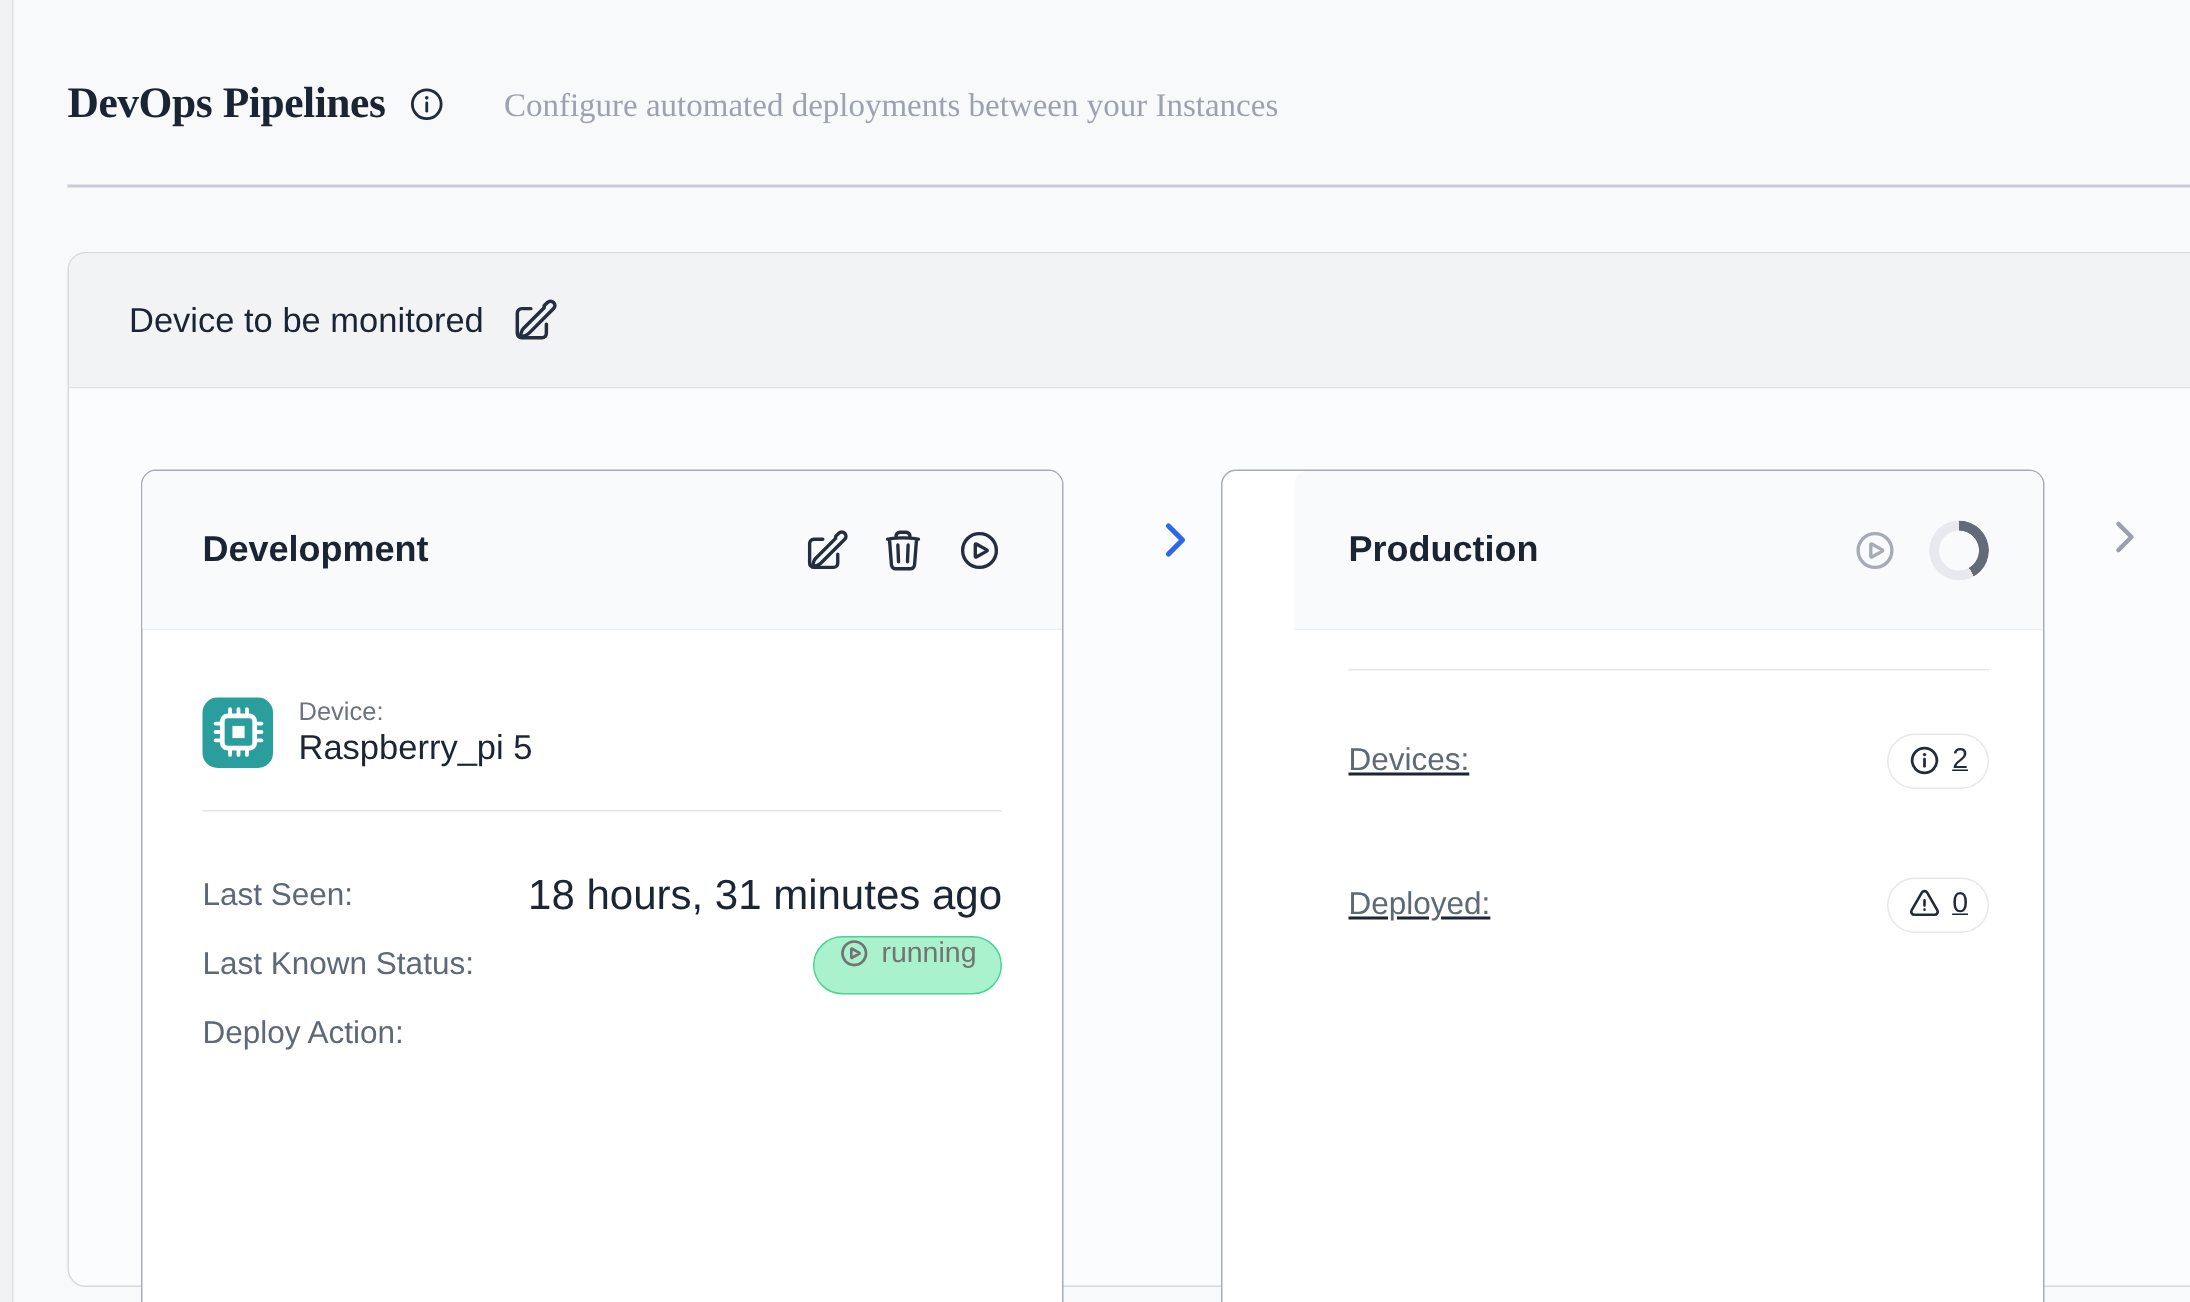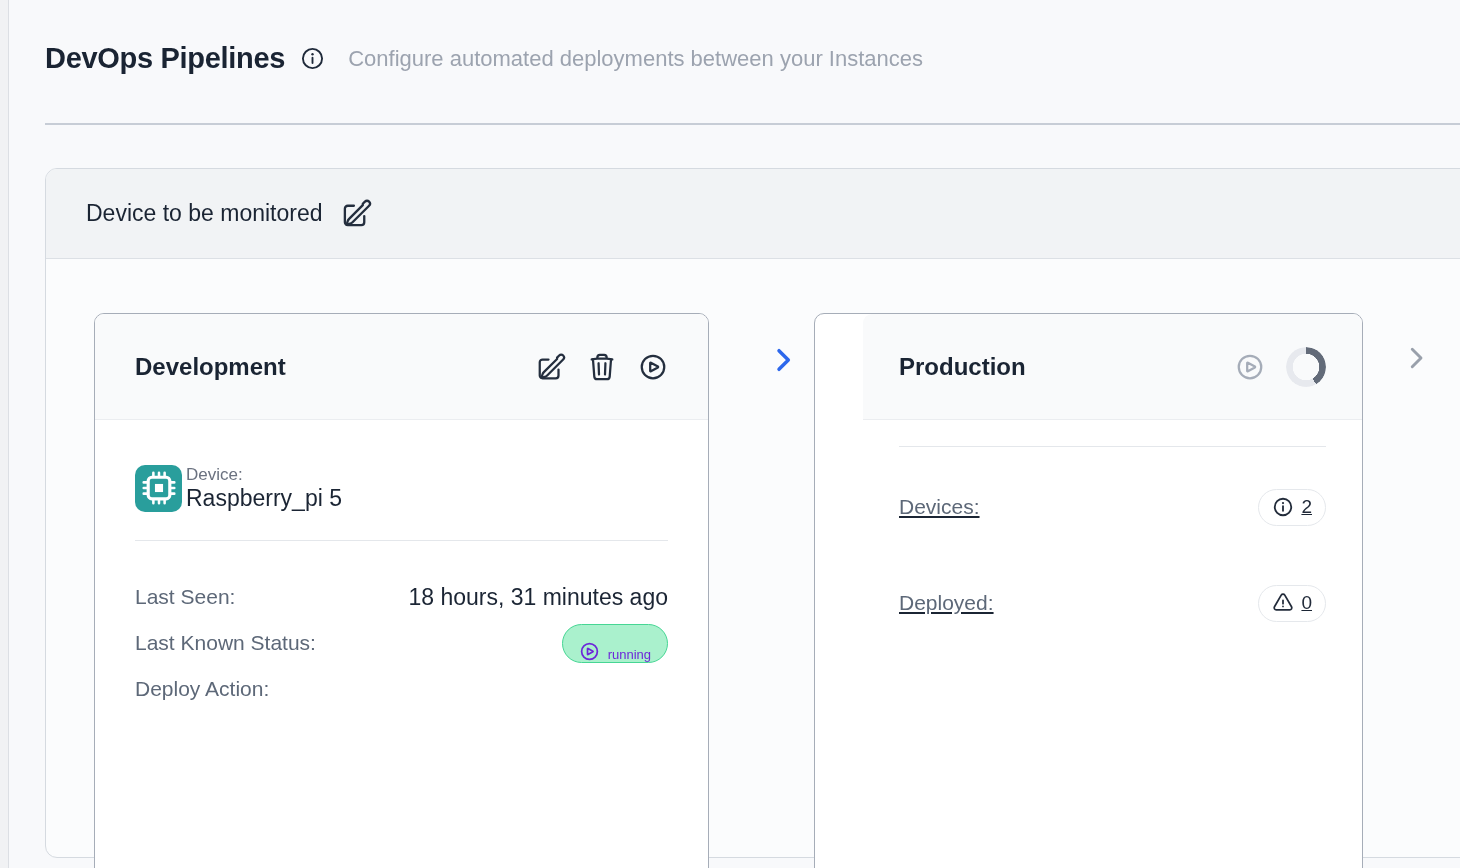--- a/index.html
+++ b/index.html
@@ -10,27 +10,27 @@
     color:#1B2534;
     overflow:hidden;
     position:relative;
   }
   .left-strip {
     position:absolute; left:0; top:0; width:9px; height:868px;
     background:#F1F2F4; border-right:1px solid #DCDFE4;
   }
   
   .page-header {
-    position:absolute; left:45px; top:42px;
-    display:flex; align-items:center; gap:15px;
+    position:absolute; left:45px; top:53px;
+    display:flex; align-items:center; gap:15px;font-family:Liberation Serif, serif;
   }
   .page-title { font-size:29px; font-weight:700; color:#1A2433; letter-spacing:-0.3px; }
   .info-icon { width:25px; height:25px; display:inline-flex; color:#1F2A3A; cursor:pointer; }
   .info-icon svg { width:100%; height:100%; }
-  .page-subtitle { font-size:22px; color:#9CA3AF; margin-left:8px; }
+  .page-subtitle { font-size:22px; color:#9CA3AF; margin-left:24px; }
   .page-divider {
     position:absolute; left:45px; right:0; top:123px;
     height:2px; background:#C7CDD6;
   }
   
   .panel {
     position:absolute; left:45px; top:168px;
     width:1450px; height:690px;
     background:#FBFCFD;
     border:1px solid #D5DAE0; border-radius:12px;
@@ -71,44 +71,44 @@
   .icon-btn.disabled { color:#A5ACB8; cursor:default; }
   .spinner {
     width:40px; height:40px; border-radius:50%;
     background:conic-gradient(#636B79 0deg 150deg, #E7E9EE 150deg 360deg);
     -webkit-mask:radial-gradient(farthest-side, transparent calc(100% - 7px), #000 calc(100% - 6.5px));
     mask:radial-gradient(farthest-side, transparent calc(100% - 7px), #000 calc(100% - 6.5px));
   }
   .dev-card  .card-body { padding:0 40px; }
   .prod-card .card-body { padding:0 36px; }
   
-  .entity-row { display:flex; align-items:center; gap:4px; margin-top:44px; }
+  .entity-row { display:flex; align-items:center; gap:17px; margin-top:44px; }
   .entity-icon {
     width:47px; height:47px; border-radius:10px;
     background:#299E9C; flex:0 0 auto;
     display:flex; align-items:center; justify-content:center;
   }
   .entity-icon svg { width:36px; height:36px; }
   .entity-text { display:flex; flex-direction:column; }
   .entity-label { font-size:17px; color:#6B7280; line-height:21px; }
   .entity-name  { font-size:23px; color:#1B2534; line-height:27px; }
   .inset-divider { height:1px; background:#E4E7EB; margin-top:28px; }
   .prod-card .inset-divider { margin-top:26px; }
   
   .kv-rows { display:flex; flex-direction:column; margin-top:33px; }
   .prod-card .kv-rows { margin-top:37px; gap:50px;text-decoration:underline; }
   .kv-row { height:46px; display:flex; align-items:center; justify-content:space-between; }
   .kv-label { font-size:21px; color:#5D6878; }
-  .kv-value { font-size:23px; color:#1B2534; }
+  .kv-value { font-size:28px; color:#1B2534; }
   
   .status-badge {
-    display:inline-flex; align-items:flex-end; gap:8px;
+    display:inline-flex; align-items:flex-start; gap:8px;
     height:39px; padding:0 16px; border-radius:20px;
     background:#AAF1CD; border:1.5px solid #46D694;
-    color:#6d28d9; font-size:13px;
+    color:#737373; font-size:19px;
   }
   .status-badge svg { width:21px; height:21px; }
   
   .count-badge {
     display:inline-flex; align-items:center; gap:7px;
     height:37px; padding:0 13px; border-radius:19px;
     background:#FFFFFF; border:1px solid #E5E8EC;
     color:#222B3A; font-size:19px; cursor:pointer;
   }
   .count-badge svg { width:22px; height:22px; }

